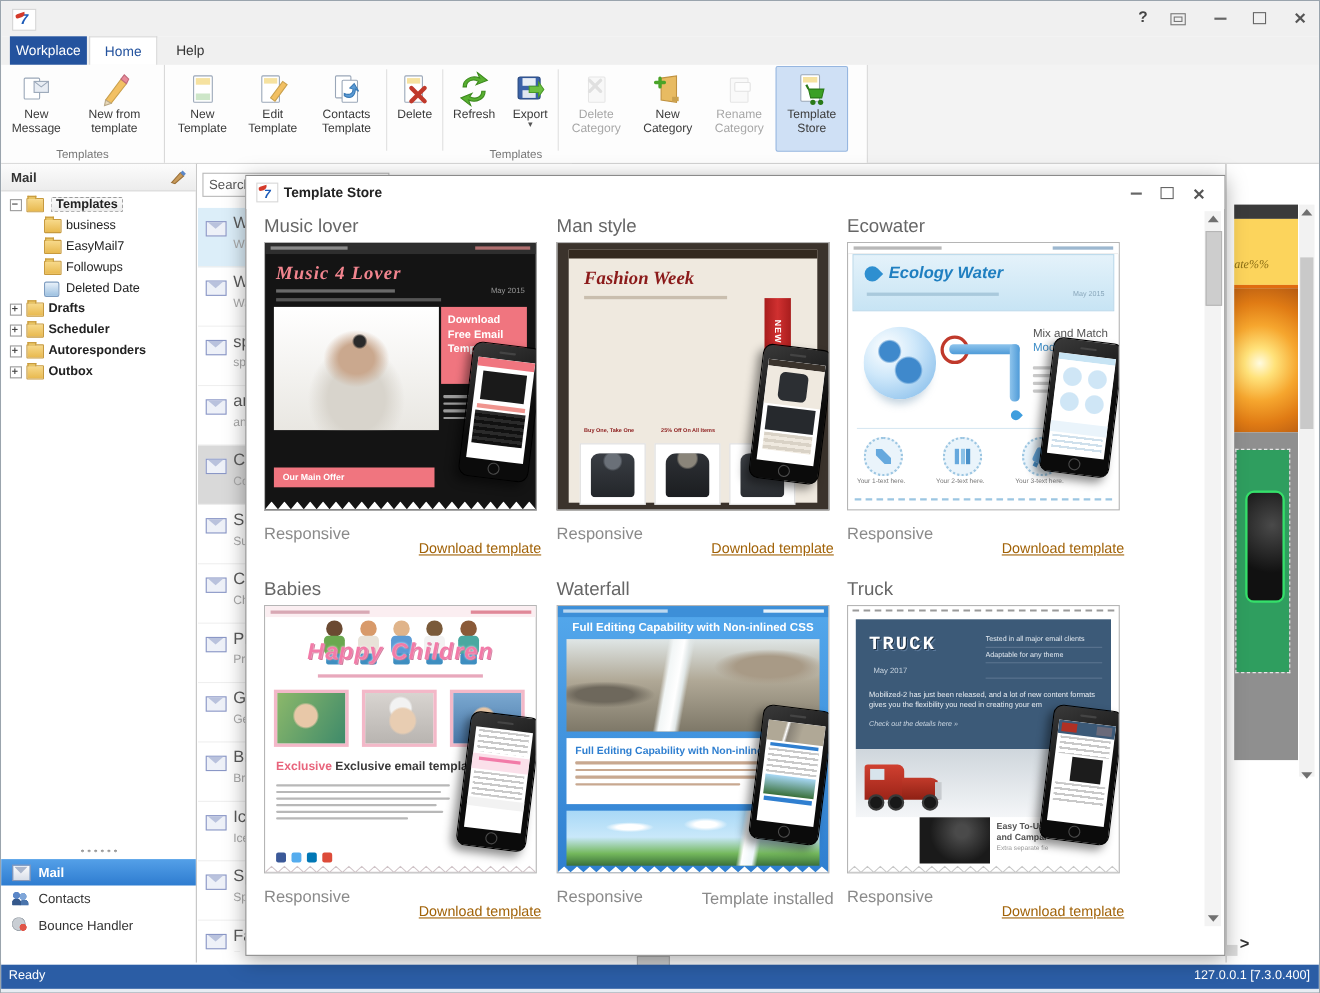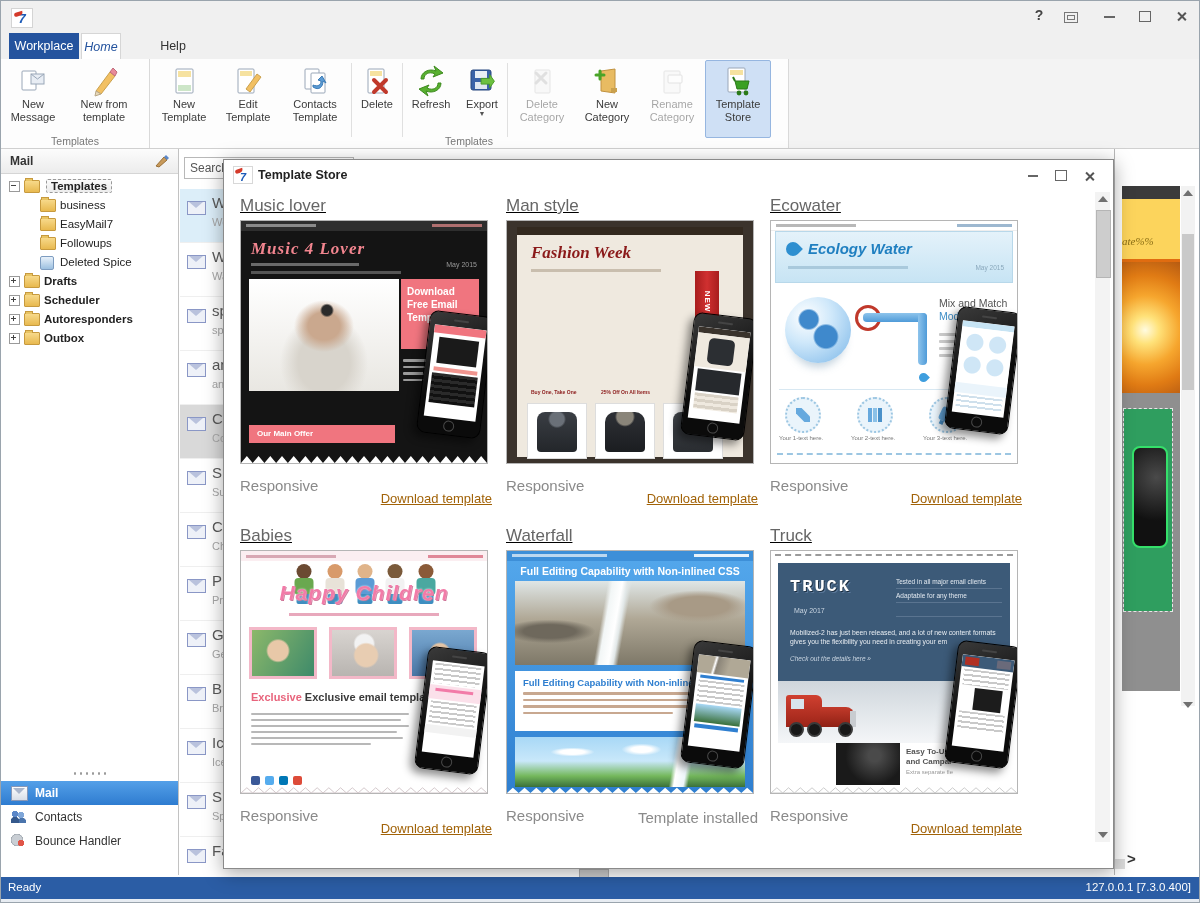--- a/index.html
+++ b/index.html
@@ -20,21 +20,21 @@
   .icon-max{left:1136px;width:16px;}
   .icon-max i{display:block;margin:4px auto 0;width:10px;height:9px;border:1px solid #666;}
   .icon-close{left:1172px;width:16px;}
   .x-icon{display:block;margin:4px auto 0;width:11px;height:11px;position:relative;}
   .x-icon:before,.x-icon:after{content:"";position:absolute;left:5px;top:0;width:1.6px;height:11px;background:#555;}
   .x-icon:before{transform:rotate(45deg);}.x-icon:after{transform:rotate(-45deg);}
   
   .tabrow{position:absolute;left:0;top:32px;width:100%;height:26px;background:#f0f0f0;}
   .tab{position:absolute;top:0;height:26px;line-height:26px;text-align:center;font-size:12.5px;cursor:default;}
   .tab-workplace{left:8px;width:70px;background:#24539e;color:#fff;}
-  .tab-home{left:80px;width:40px;background:#fff;color:#24539e;border:1px solid #d6d6d6;border-bottom:none;box-sizing:border-box;font-style:italic;}
+  .tab-home{left:80px;width:62px;background:#fff;color:#24539e;border:1px solid #d6d6d6;border-bottom:none;box-sizing:border-box;}
   .tab-help{left:144px;width:56px;color:#333;}
   
   .ribbon{position:absolute;left:0;top:58px;width:100%;height:90px;background:#f3f3f3;border-bottom:1px solid #d0d0d0;box-sizing:border-box;}
   .rib-groups{position:absolute;left:0;top:0;height:89px;background:#fdfdfd;display:flex;}
   .rgroup{position:relative;height:89px;border-right:1px solid #d9d9d9;display:flex;align-items:flex-start;padding:0 2px;}
   .glabel{position:absolute;left:0;bottom:1px;width:100%;text-align:center;font-size:10.5px;color:#777;}
   .rbtn{position:relative;width:62px;height:76px;margin:1px 0;text-align:center;border:1px solid transparent;border-radius:2px;}
   .rbtn .ric{display:block;margin:4px auto 1px;width:32px;height:32px;}
   .rbtn .rlab{font-size:11px;color:#3b3b3b;line-height:12.5px;}
   .rbtn.active{background:#cfe0f5;border-color:#96b6e0;}
@@ -117,21 +117,21 @@
   .dlg-max i{display:block;margin:3px auto 0;width:10px;height:9px;border:1px solid #666;}
   
   .dlg-scroll{position:absolute;right:3px;top:32px;width:15px;height:650px;background:#f3f3f3;}
   .dlg-scroll .thumb{position:absolute;left:1px;top:18px;width:13px;height:66px;background:#cdcdcd;}
   .dlg-scroll .chev.down{margin-top:630px;}
   
   .dlg-status{position:absolute;left:5px;right:5px;top:684px;height:22px;background:#2b5da5;color:#fff;font-size:11.5px;}
   .dlg-status .dleft{position:absolute;left:8px;top:4px;}
   .dlg-status .dcenter{position:absolute;left:0;width:100%;top:4px;text-align:center;}
   
-  .card{position:absolute;width:252px;text-decoration:underline;}
+  .card{position:absolute;width:252px;}
   .card-name{font-size:17px;color:#666;height:24px;}
   .thumb{position:relative;width:246px;height:242px;border:1px solid #b5b5b5;overflow:hidden;background:#fff;box-sizing:content-box;}
   .card-foot{margin-top:13px;position:relative;height:20px;}
   .resp{position:absolute;left:0;top:0;font-size:15px;color:#8a8a8a;}
   .dl-link{position:absolute;right:0;top:14px;font-size:13px;color:#a16207;text-decoration:underline;cursor:pointer;}
   .installed{position:absolute;right:0;top:2px;font-size:15px;color:#8a8a8a;margin-left:48px;}
   .teeth{position:absolute;left:0;bottom:0;width:100%;height:7px;display:block;}
   .ln{height:3px;background:#c9c9c9;margin:4px 0;border-radius:1px;}
   
   .phone{position:absolute;width:62px;height:121px;background:linear-gradient(150deg,#3a3a3a,#0b0b0b 55%);border-radius:9px;border:1px solid #000;box-shadow:-4px 5px 9px rgba(0,0,0,.45);z-index:6;transform:rotate(7deg);}
@@ -415,21 +415,21 @@
       <svg width="16" height="14" style="position:absolute;right:8px;top:5px;" viewBox="0 0 16 14">
           <path d="M2 12 L10 3 L13 6 L5 13 Z" fill="#c89a5a" stroke="#9a7038"></path>
           <path d="M10 3 L12 1 L15 4 L13 6 Z" fill="#5b87c8"></path>
         </svg>
     </div>
     <div class="tree" id="tree">
         <div class="titem bold"><span class="expander minus"></span><span class="folder"></span><span class="lbl sel-node">Templates</span></div>
         <div class="titem"><span class="noexp"></span><span class="child-ind"></span><span class="folder"></span><span class="lbl">business</span></div>
         <div class="titem"><span class="noexp"></span><span class="child-ind"></span><span class="folder"></span><span class="lbl">EasyMail7</span></div>
         <div class="titem"><span class="noexp"></span><span class="child-ind"></span><span class="folder"></span><span class="lbl">Followups</span></div>
-        <div class="titem"><span class="noexp"></span><span class="child-ind"></span><span class="recycle"></span><span class="lbl">Deleted Spice</span></div>
+        <div class="titem"><span class="noexp"></span><span class="child-ind"></span><span class="recycle"></span><span class="lbl">Deleted Date</span></div>
         <div class="titem bold"><span class="expander plus"></span><span class="folder"></span><span class="lbl">Drafts</span></div>
         <div class="titem bold"><span class="expander plus"></span><span class="folder"></span><span class="lbl">Scheduler</span></div>
         <div class="titem bold"><span class="expander plus"></span><span class="folder"></span><span class="lbl">Autoresponders</span></div>
         <div class="titem bold"><span class="expander plus"></span><span class="folder"></span><span class="lbl">Outbox</span></div>
       </div>
     <div class="grip"></div>
     <div class="nav" id="nav">
         <div class="nitem sel"><span class="nicon ni-mail"></span>Mail</div>
         <div class="nitem"><span class="nicon ni-contacts"></span>Contacts</div>
         <div class="nitem"><span class="nicon ni-bounce"></span>Bounce Handler</div>

